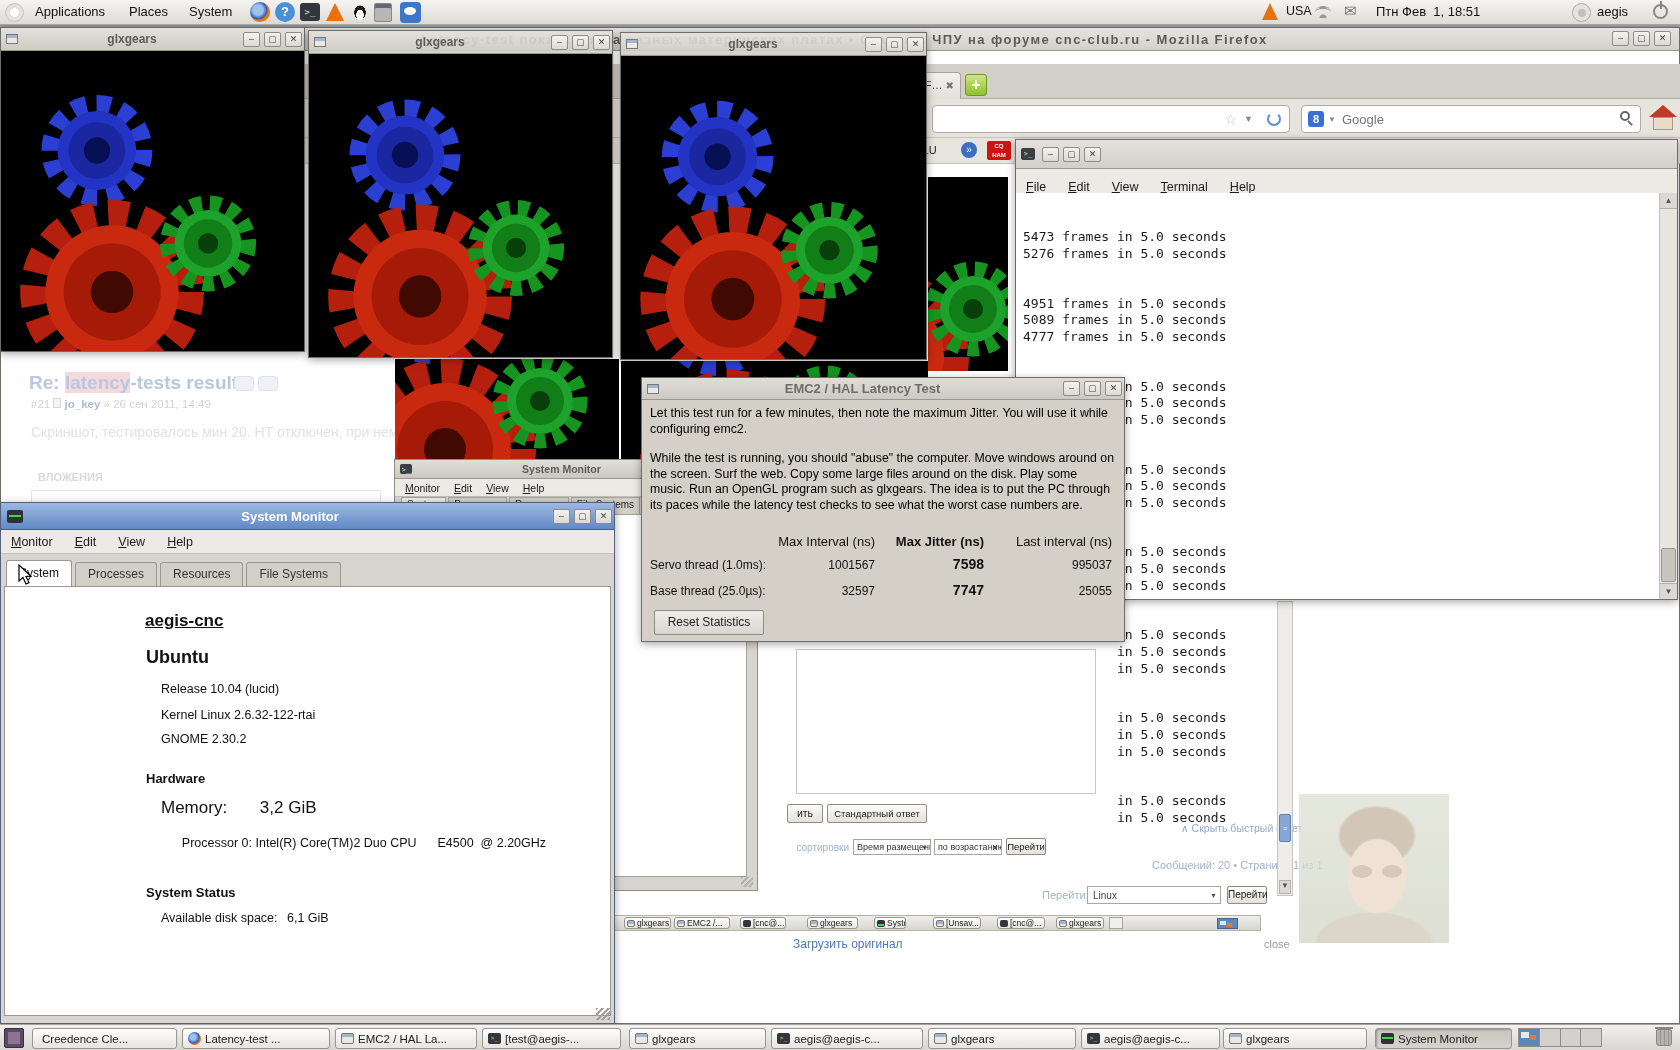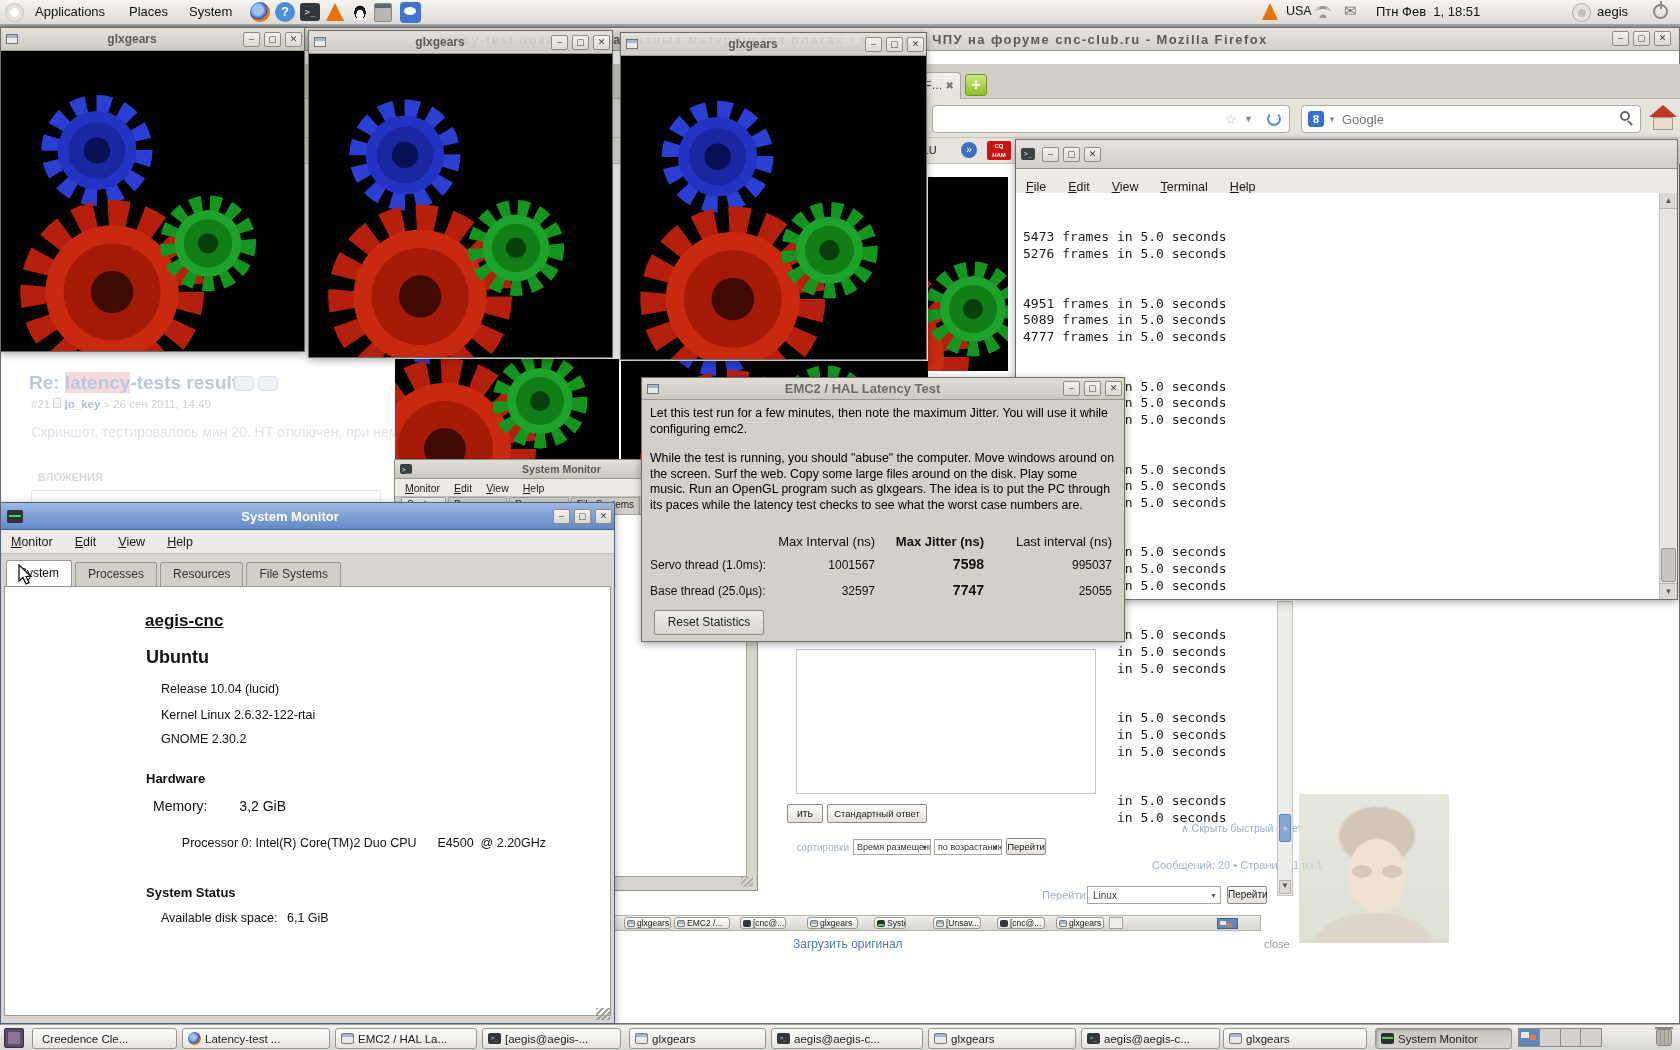--- a/index.html
+++ b/index.html
@@ -351,21 +351,21 @@
     <span style="background:#d2cfc9;border:1px solid #9a978f;border-bottom:none;border-radius:3px 3px 0 0;padding:4px 12px 5px;font-size:12px;color:#333;">File Systems</span>
   </div>
   <div class="abs" style="left:3px;right:3px;top:83px;height:430px;background:#fff;border:1px solid #9a978f;">
 
     <div class="abs" style="left:140px;top:24px;font-size:17px;font-weight:bold;text-decoration:underline;">aegis-cnc</div>
     <div class="abs" style="left:141px;top:60px;font-size:18px;font-weight:bold;">Ubuntu</div>
     <div class="abs" style="left:156px;top:95px;font-size:12.5px;">Release 10.04 (lucid)</div>
     <div class="abs" style="left:156px;top:121px;font-size:12.5px;">Kernel Linux 2.6.32-122-rtai</div>
     <div class="abs" style="left:156px;top:145px;font-size:12.5px;">GNOME 2.30.2</div>
     <div class="abs" style="left:141px;top:184px;font-size:13px;font-weight:bold;">Hardware</div>
-    <div class="abs" style="left:148px;top:211px;font-size:14px;">
+    <div class="abs" style="left:156px;top:211px;font-size:17px;">
       <span>Memory:</span>
       <span style="margin-left:28px;">3,2 GiB</span>
     </div>
     <div class="abs" style="left:156px;top:235px;font-size:12.5px;white-space:pre;">
       <span>Processor 0:</span> <span>Intel(R) Core(TM)2 Duo CPU      E4500  @ 2.20GHz</span>
     </div>
     <div class="abs" style="left:141px;top:298px;font-size:13px;font-weight:bold;">System Status</div>
     <div class="abs" style="left:156px;top:324px;font-size:12.5px;">
       <span>Available disk space:</span>
       <span style="margin-left:6px;">6,1 GiB</span>
@@ -443,21 +443,21 @@
   <span class="tbbtn" style="left:182px;width:148px;">
     <span class="miniicon icon-ff"></span>
     <span>Latency-test ...</span>
   </span>
   <span class="tbbtn" style="left:335px;width:142px;">
     <span class="miniicon icon-window"></span>
     <span>EMC2 / HAL La...</span>
   </span>
   <span class="tbbtn" style="left:482px;width:139px;">
     <span class="miniicon icon-terminal">&gt;_</span>
-    <span>[aegis@aegis-...</span>
+    <span>[test@aegis-...</span>
   </span>
   <span class="tbbtn" style="left:629px;width:137px;">
     <span class="miniicon icon-window"></span>
     <span>glxgears</span>
   </span>
   <span class="tbbtn" style="left:771px;width:152px;">
     <span class="miniicon icon-terminal">&gt;_</span>
     <span>aegis@aegis-c...</span>
   </span>
   <span class="tbbtn" style="left:928px;width:148px;">

